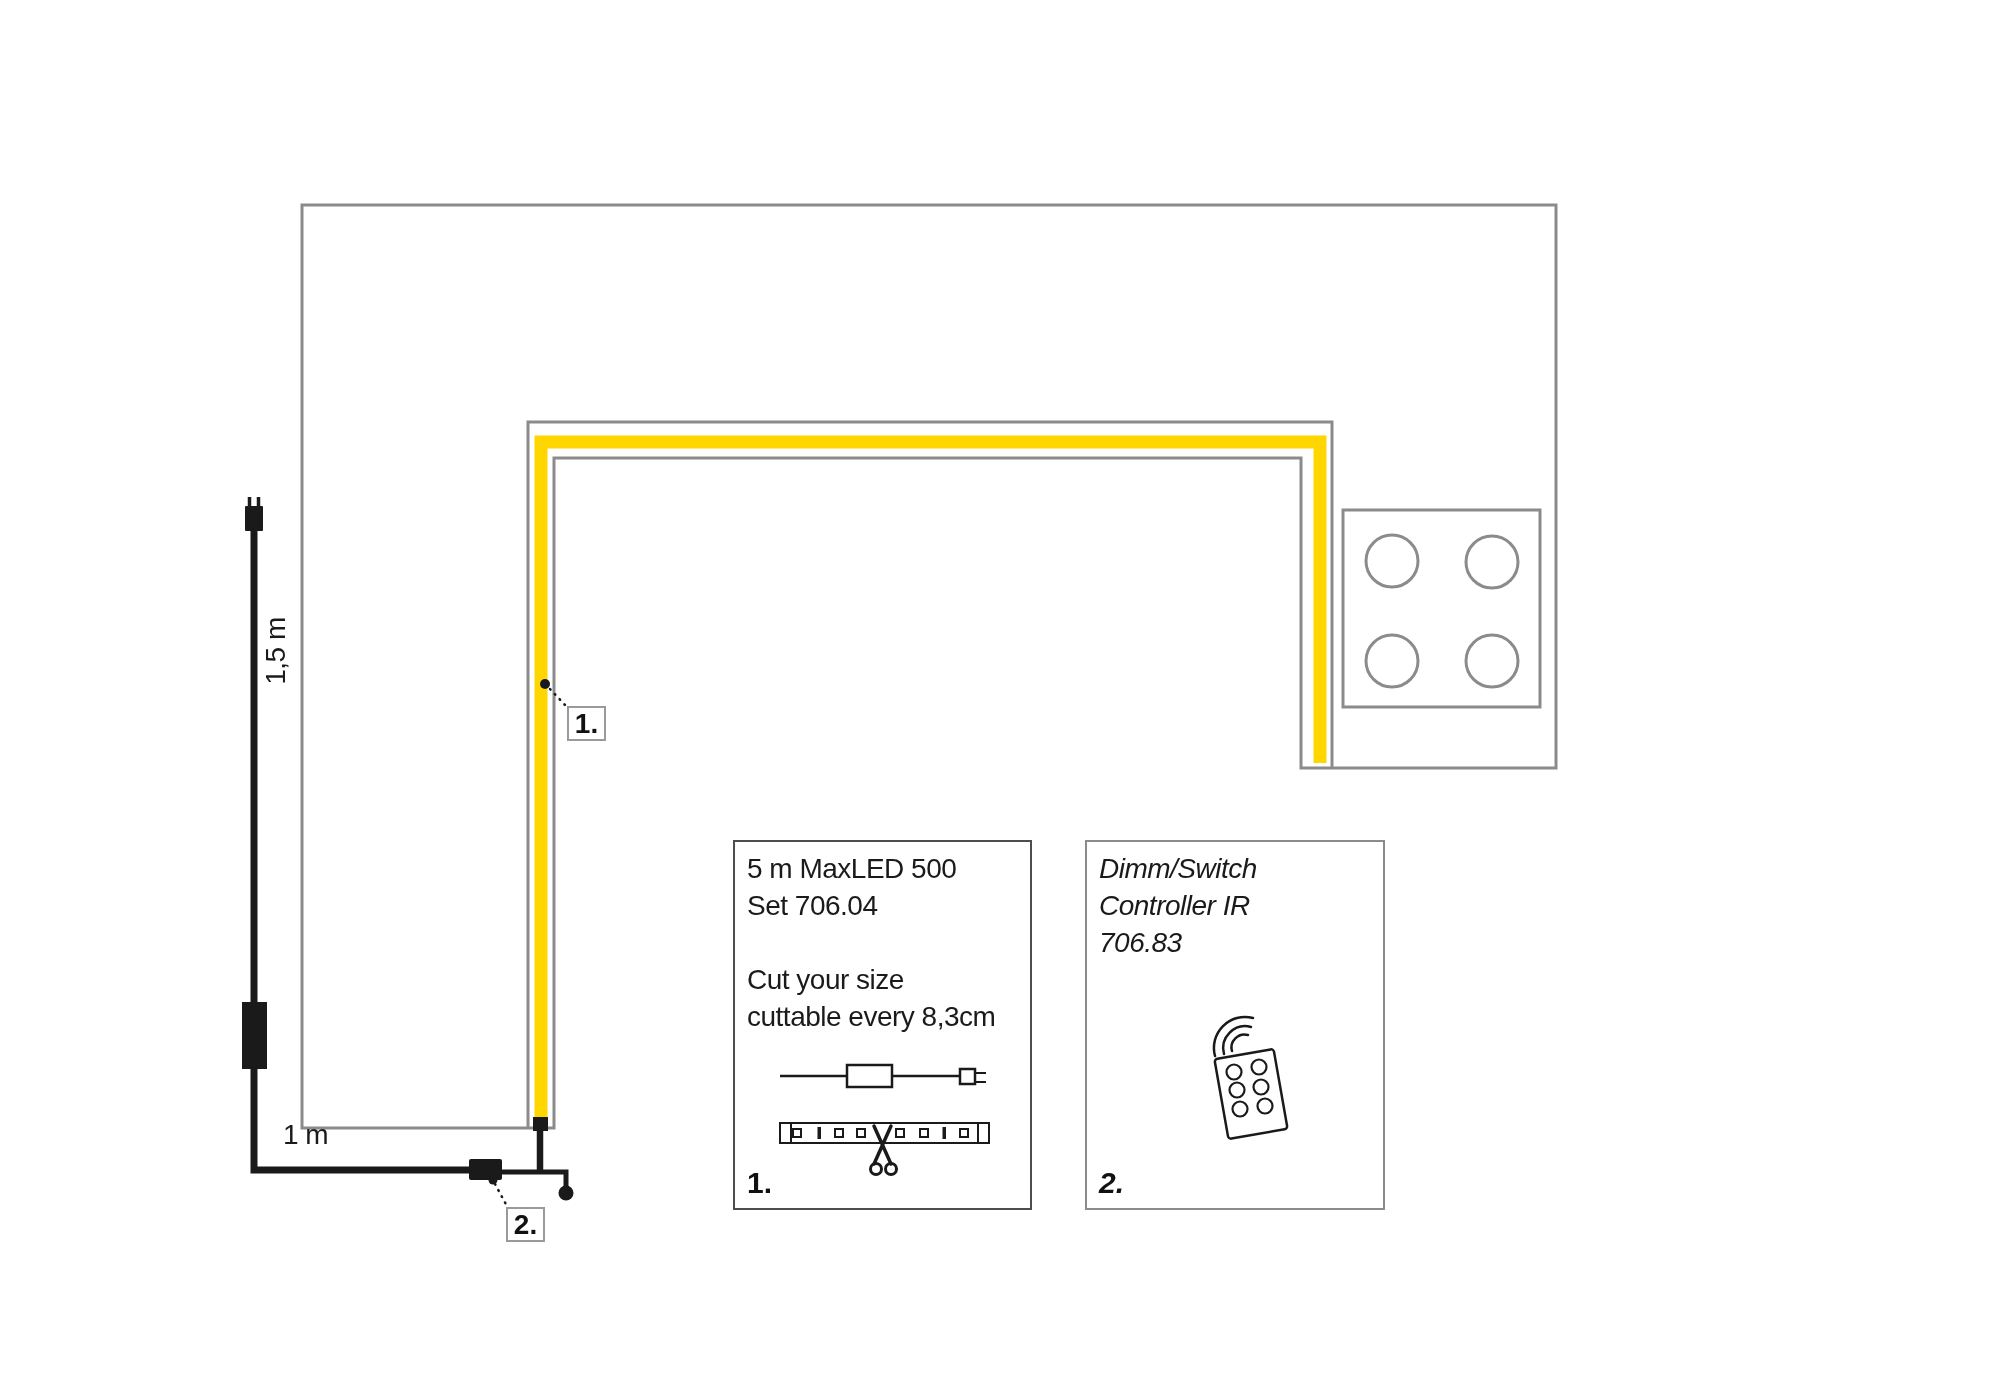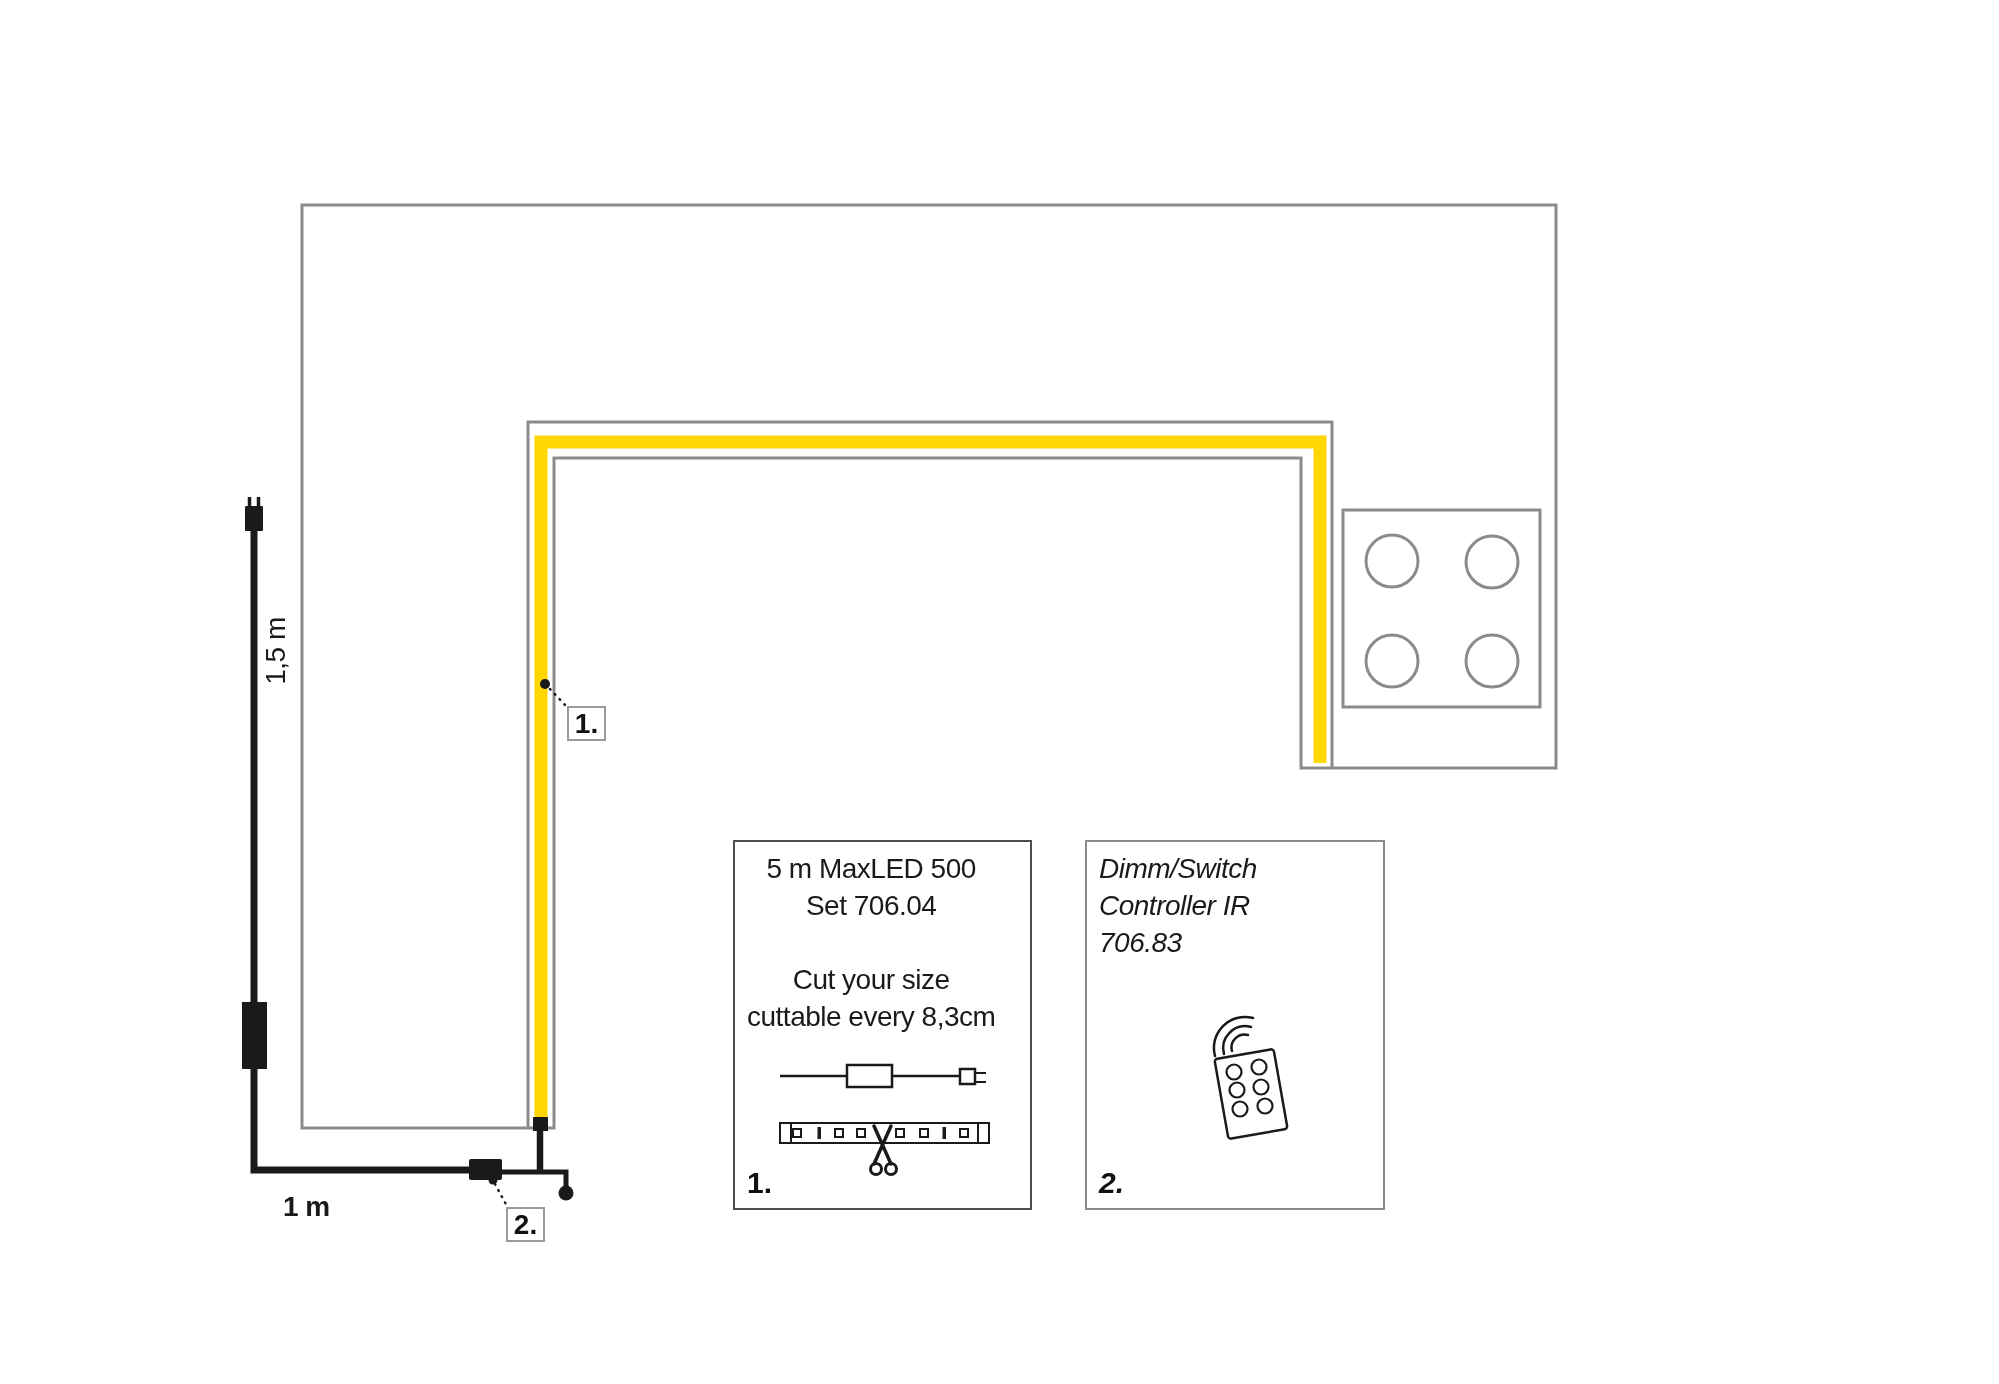--- a/index.html
+++ b/index.html
@@ -103,31 +103,31 @@
       <circle cx="493" cy="1180" r="4.5" fill="#1a1a1a"></circle>
     </g>
 
     <circle cx="545" cy="684" r="5" fill="#1a1a1a"></circle>
     <path d="M 550 689 L 566 706" stroke="#1a1a1a" stroke-width="2.5" fill="none" stroke-dasharray="0.8 6.2" stroke-linecap="round"></path>
     <path d="M 495 1184 L 508 1208" stroke="#1a1a1a" stroke-width="2.5" fill="none" stroke-dasharray="0.8 6.2" stroke-linecap="round"></path>
   </svg>
 
   <div class="meas-label vertical" style="left:276px; top:651px;">1,5 m</div>
 
-  <div class="meas-label" style="left:283px; top:1191px;font-weight:bold;">1 m</div>
+  <div class="meas-label" style="left:283px; top:1119px;">1 m</div>
 
   <div class="callout" style="left:567px; top:706px;">
     <span>1.</span>
   </div>
 
   <div class="callout" style="left:506px; top:1207px;">
     <span>2.</span>
   </div>
 
-  <div class="info-box first" style="left:733px; top:840px;text-align:center;">
+  <div class="info-box first" style="left:733px; top:840px;">
 
     <div class="ib-text">5 m MaxLED 500
 Set 706.04
 
 Cut your size
 cuttable every 8,3cm</div>
 
     <svg class="ib-art" width="295" height="366" viewBox="0 0 295 366">
 
       <g>

